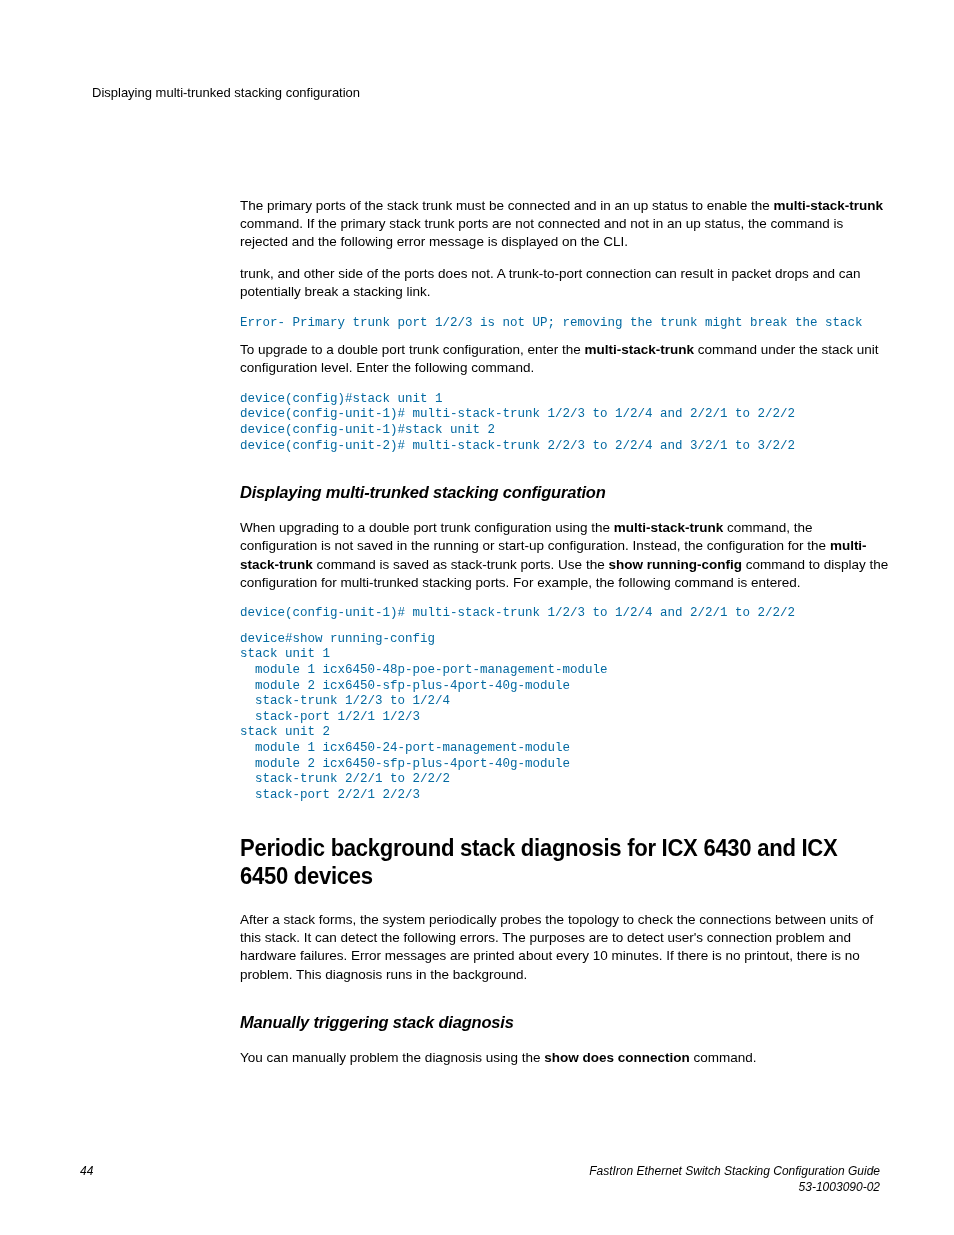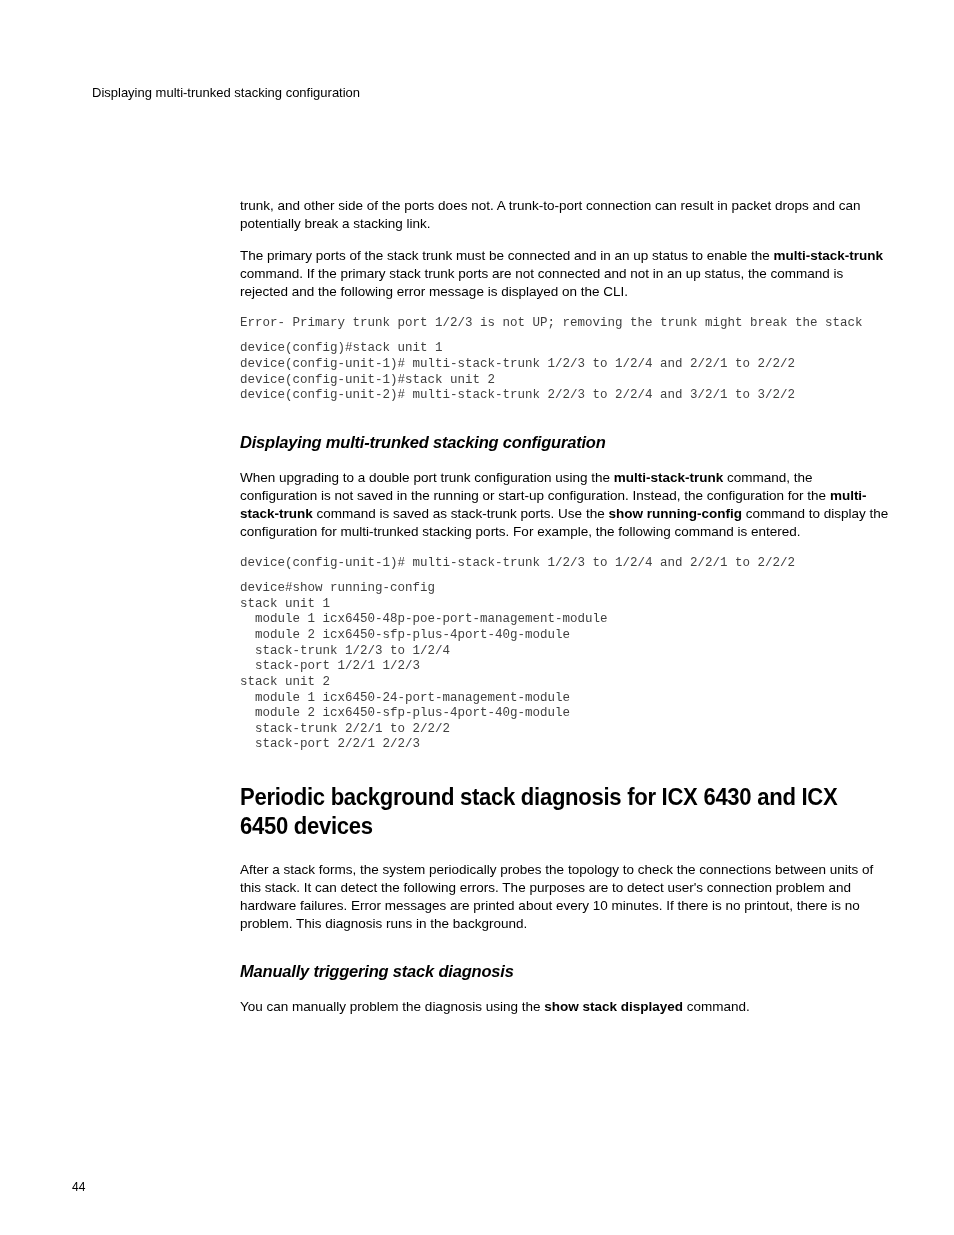--- a/index.html
+++ b/index.html
@@ -28,21 +28,21 @@
     margin-bottom: 95px;
   }
   .content {
     margin-left: 148px;
     width: 650px;
   }
   p { margin: 0 0 14px 0; }
   pre {
     font-family: "Courier New", Courier, monospace;
     font-size: 12.5px;
-    color: #404040;
+    color: #0369a1;
     white-space: pre;
     margin: 6px 0 10px 0;
     line-height: 1.25;
   }
   h2.section {
     font-family: Arial, Helvetica, sans-serif;
     font-weight: 700;
     font-style: italic;
     font-size: 17px;
     margin: 28px 0 14px 0;
@@ -57,44 +57,48 @@
     margin: 30px 0 20px 0;
     letter-spacing: -0.3px;
     line-height: 1.25;
     transform: scaleX(0.96);
     transform-origin: left;
   }
   .syntax { font-weight: 700; margin: 6px 0 10px 0; font-size: 13px; }
   .footer {
     position: absolute;
     bottom: 40px;
-    left: 72px;
+    left: 80px;
     width: 800px;
     font-size: 12px;
+    font-style: italic;
   }
   .footer .pnum { float: left; }
   .footer .ftxt { float: right; text-align: right; }
   b { font-weight: 700; }
 </style>
 </head>
 <body>
 
 <div class="page">
   <div class="running-head">Displaying multi-trunked stacking configuration</div>
 
   <div class="content">
 
-    <p>trunk, and other side of the ports does not. A trunk-to-port connection can result in packet drops and can potentially break a stacking link.</p>
-
     <p>
       <span>The primary ports of the stack trunk must be connected and in an up status to enable the </span><b>multi-stack-trunk</b><span> command. If the primary stack trunk ports are not connected and not in an up status, the command is rejected and the following error message is displayed on the CLI.</span>
     </p>
 
+    <p>trunk, and other side of the ports does not. A trunk-to-port connection can result in packet drops and can potentially break a stacking link.</p>
+
     <pre>Error- Primary trunk port 1/2/3 is not UP; removing the trunk might break the stack</pre>
 
+    <p>
+      <span>To upgrade to a double port trunk configuration, enter the </span><b>multi-stack-trunk</b><span> command under the stack unit configuration level. Enter the following command.</span>
+    </p>
 
     <pre>device(config)#stack unit 1
 device(config-unit-1)# multi-stack-trunk 1/2/3 to 1/2/4 and 2/2/1 to 2/2/2
 device(config-unit-1)#stack unit 2
 device(config-unit-2)# multi-stack-trunk 2/2/3 to 2/2/4 and 3/2/1 to 3/2/2</pre>
 
 
 
     <h2 class="section">Displaying multi-trunked stacking configuration</h2>
 
@@ -117,21 +121,25 @@
   stack-trunk 2/2/1 to 2/2/2
   stack-port 2/2/1 2/2/3</pre>
 
     <h1 class="chapter">Periodic background stack diagnosis for ICX 6430 and ICX 6450 devices</h1>
 
     <p>After a stack forms, the system periodically probes the topology to check the connections between units of this stack. It can detect the following errors. The purposes are to detect user's connection problem and hardware failures. Error messages are printed about every 10 minutes. If there is no printout, there is no problem. This diagnosis runs in the background.</p>
 
     <h2 class="section">Manually triggering stack diagnosis</h2>
 
     <p>
-      <span>You can manually problem the diagnosis using the </span><b>show stack displayed</b><span> command.</span>
+      <span>You can manually problem the diagnosis using the </span><b>show does connection</b><span> command.</span>
     </p>
 
   </div>
 </div>
 
 <div class="footer">
   <span class="pnum">44</span>
+  <span class="ftxt">
+    <span>FastIron Ethernet Switch Stacking Configuration Guide</span><br>
+    <span>53-1003090-02</span>
+  </span>
 </div>
 
 </body></html>

